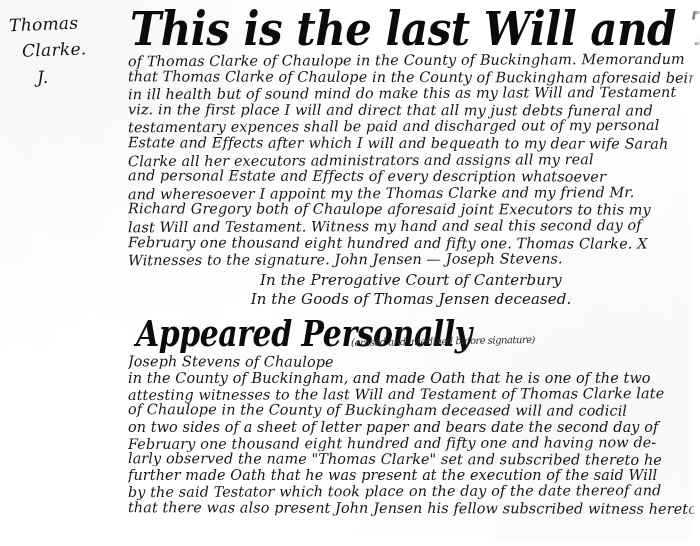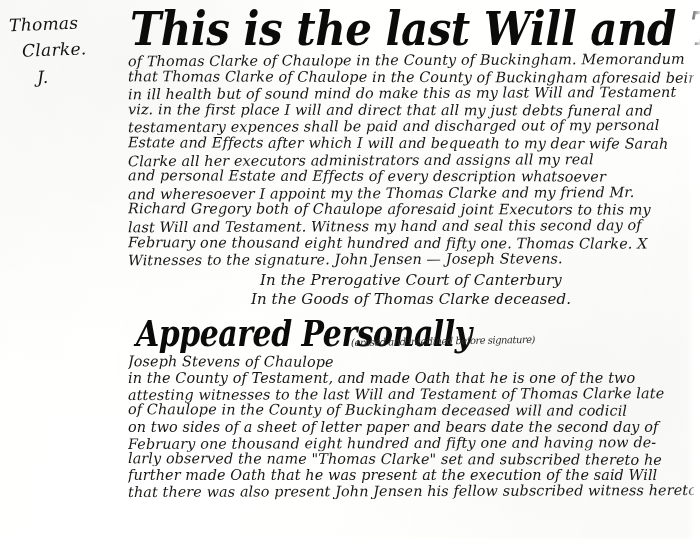--- a/index.html
+++ b/index.html
@@ -166,37 +166,38 @@
       <span class="ln">and personal Estate and Effects of every description whatsoever</span>
       <span class="ln">and wheresoever I appoint my the Thomas Clarke and my friend Mr.</span>
       <span class="ln">Richard Gregory both of Chaulope aforesaid joint Executors to this my</span>
       <span class="ln">last Will and Testament. Witness my hand and seal this second day of</span>
       <span class="ln">February one thousand eight hundred and fifty one. Thomas Clarke. X</span>
       <span class="ln">Witnesses to the signature. John Jensen — Joseph Stevens.</span>
     </div>
 
     <div class="para centered-lines">
       <span class="ln">In the Prerogative Court of Canterbury</span>
-      <span class="ln">In the Goods of Thomas Clarke deceased.</span>
+      <span class="ln">In the Goods of Thomas Jensen deceased.</span>
     </div>
 
     <div class="heading heading-2">
       <span>Appeared Personally</span>
       <span class="strike-note">(erased and interlined before signature)</span>
     </div>
 
     <div class="para tight deposition-body">
       <span class="ln">Joseph Stevens of Chaulope</span>
-      <span class="ln">in the County of Testament, and made Oath that he is one of the two</span>
+      <span class="ln">in the County of Buckingham, and made Oath that he is one of the two</span>
       <span class="ln">attesting witnesses to the last Will and Testament of Thomas Clarke late</span>
       <span class="ln">of Chaulope in the County of Buckingham deceased will and codicil</span>
       <span class="ln">on two sides of a sheet of letter paper and bears date the second day of</span>
       <span class="ln">February one thousand eight hundred and fifty one and having now de-</span>
       <span class="ln">larly observed the name "Thomas Clarke" set and subscribed thereto he</span>
       <span class="ln">further made Oath that he was present at the execution of the said Will</span>
+      <span class="ln">by the said Testator which took place on the day of the date thereof and</span>
       <span class="ln">that there was also present John Jensen his fellow subscribed witness hereto</span>
 
     </div>
 
   </div>
 
   <div class="edge-fade-right"></div>
   <div class="edge-fade-bottom"></div>
 </div>
 

